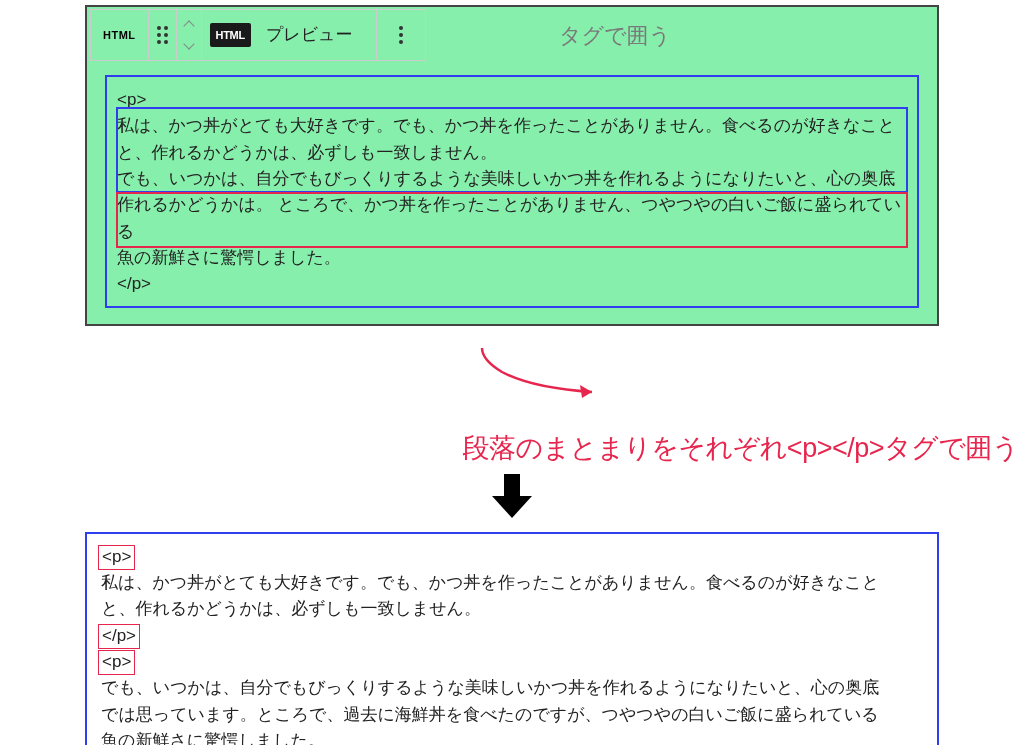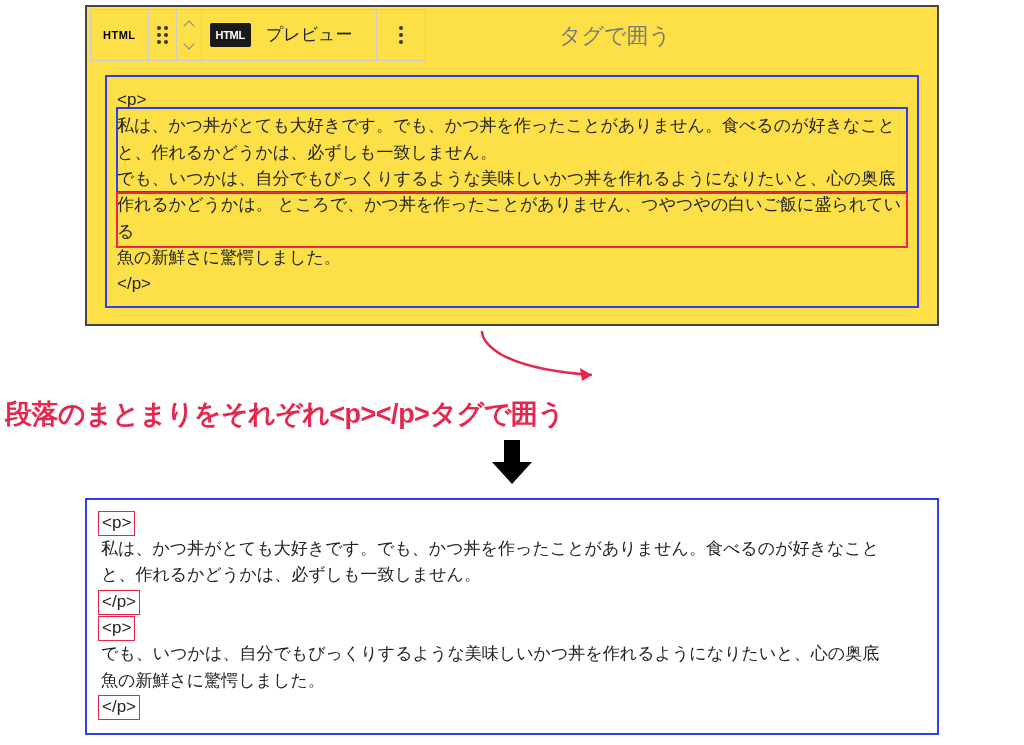--- a/index.html
+++ b/index.html
@@ -8,22 +8,22 @@
       padding: 0;
     }
     body {
       font-family: -apple-system, BlinkMacSystemFont, "Segoe UI", "Helvetica Neue", sans-serif;
       background: #fff;
       padding: 5px;
       width: 1024px;
     }
     .editor-container {
       border: 2px solid #444;
-      background: #fde047;
-      margin: 0 80px 10px 80px;
+      background: #86efac;
+      margin: 0 80px 27px 80px;
     }
     .toolbar {
       display: flex;
       align-items: center;
       border-bottom: 1px solid transparent;
       height: 56px;
       position: relative;
     }
     .toolbar-group {
       display: flex;
@@ -149,25 +149,25 @@
       top: 115px;
       height: 56px;
       pointer-events: none;
     }
     .arrow-wrap {
       text-align: center;
       position: relative;
       margin-top: -5px;
     }
     .annotation {
-      text-align: left;
+      text-align: right;
       color: #e7264e;
-      font-weight: 700;
+      font-weight: 400;
       font-size: 27px;
-      margin: 6px 0 8px 0;
+      margin: 23px 0 8px 0;
       letter-spacing: -0.5px;
     }
     .black-arrow-wrap {
       text-align: center;
       margin: 0 0 8px 0;
     }
     .code-area2 {
       margin: 0 80px 20px 80px;
       border: 2px solid #2f3ff0;
       padding: 10px 14px 12px 14px;
@@ -262,15 +262,16 @@
   </svg>
 </div>
 
 <div class="code-area2">
   <div class="code-line"><span class="tag-box">&lt;p&gt;</span></div>
   <div class="code-line">私は、かつ丼がとても大好きです。でも、かつ丼を作ったことがありません。食べるのが好きなこと</div>
   <div class="code-line">と、作れるかどうかは、必ずしも一致しません。</div>
   <div class="code-line"><span class="tag-box">&lt;/p&gt;</span></div>
   <div class="code-line"><span class="tag-box">&lt;p&gt;</span></div>
   <div class="code-line">でも、いつかは、自分でもびっくりするような美味しいかつ丼を作れるようになりたいと、心の奥底</div>
+  <div class="code-line">では思っています。ところで、過去に海鮮丼を食べたのですが、つやつやの白いご飯に盛られている</div>
   <div class="code-line">魚の新鮮さに驚愕しました。</div>
   <div class="code-line"><span class="tag-box">&lt;/p&gt;</span></div>
 </div>
 
 </body></html>

